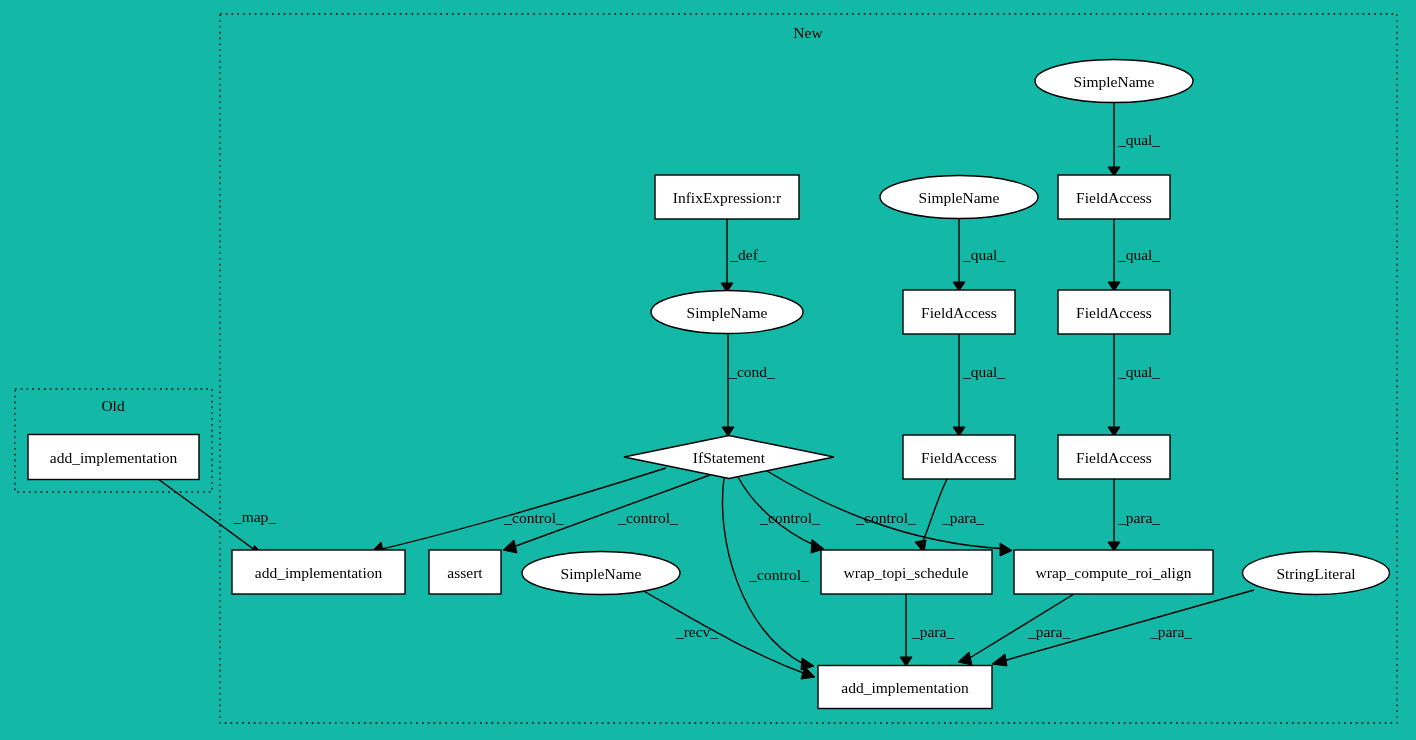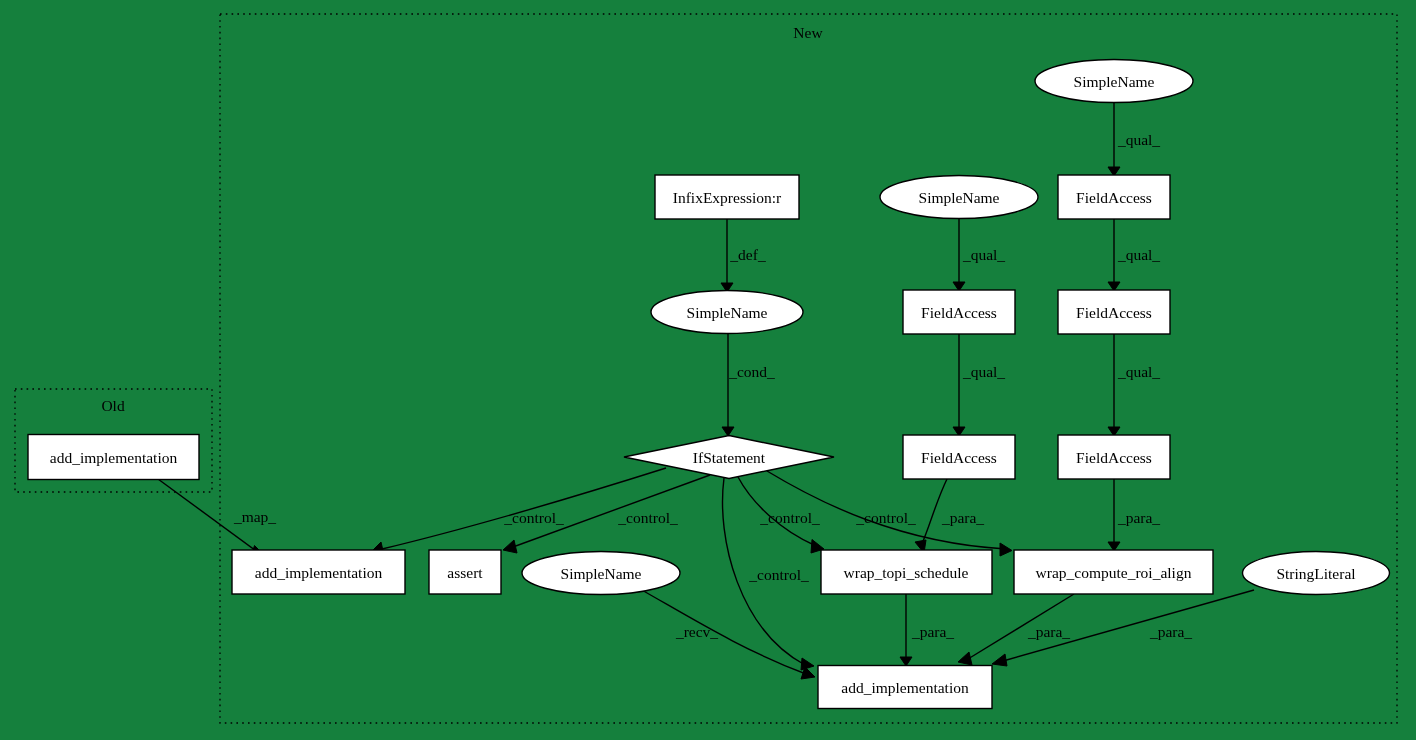--- a/index.html
+++ b/index.html
@@ -4,21 +4,21 @@
 <style>
   html, body {
     margin: 0;
     padding: 0;
     background: #ffffff;
   }
   #canvas {
     position: relative;
     width: 1416px;
     height: 740px;
-    background: #15803d;
+    background: #14b8a6;
     font-family: "Liberation Serif", "DejaVu Serif", serif;
     overflow: hidden;
   }
   svg.graph {
     position: absolute;
     top: 0;
     left: 0;
     width: 1416px;
     height: 740px;
   }

